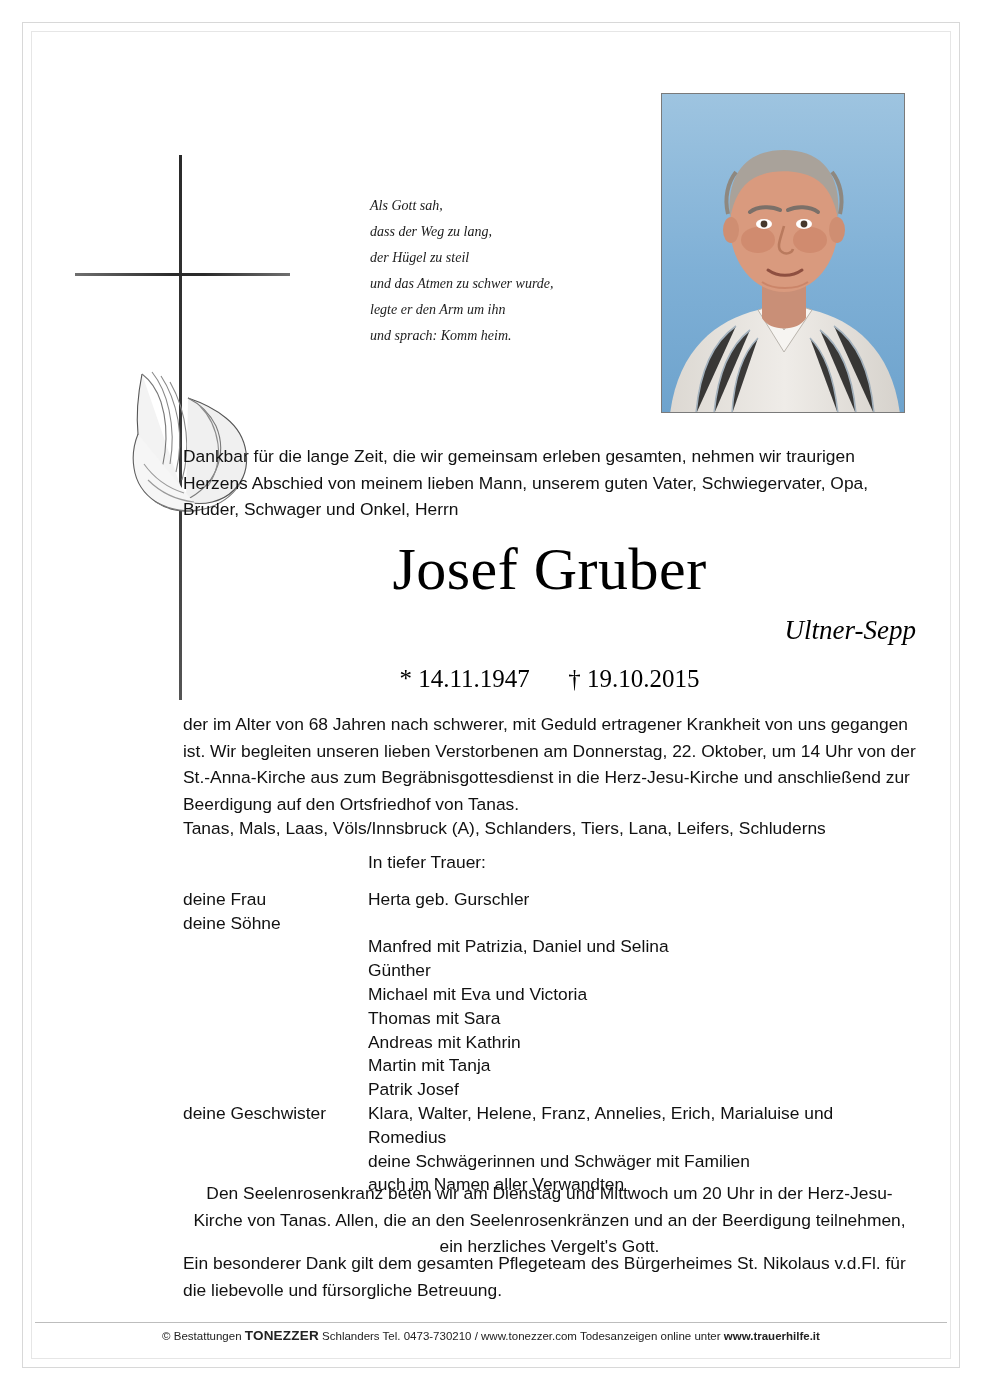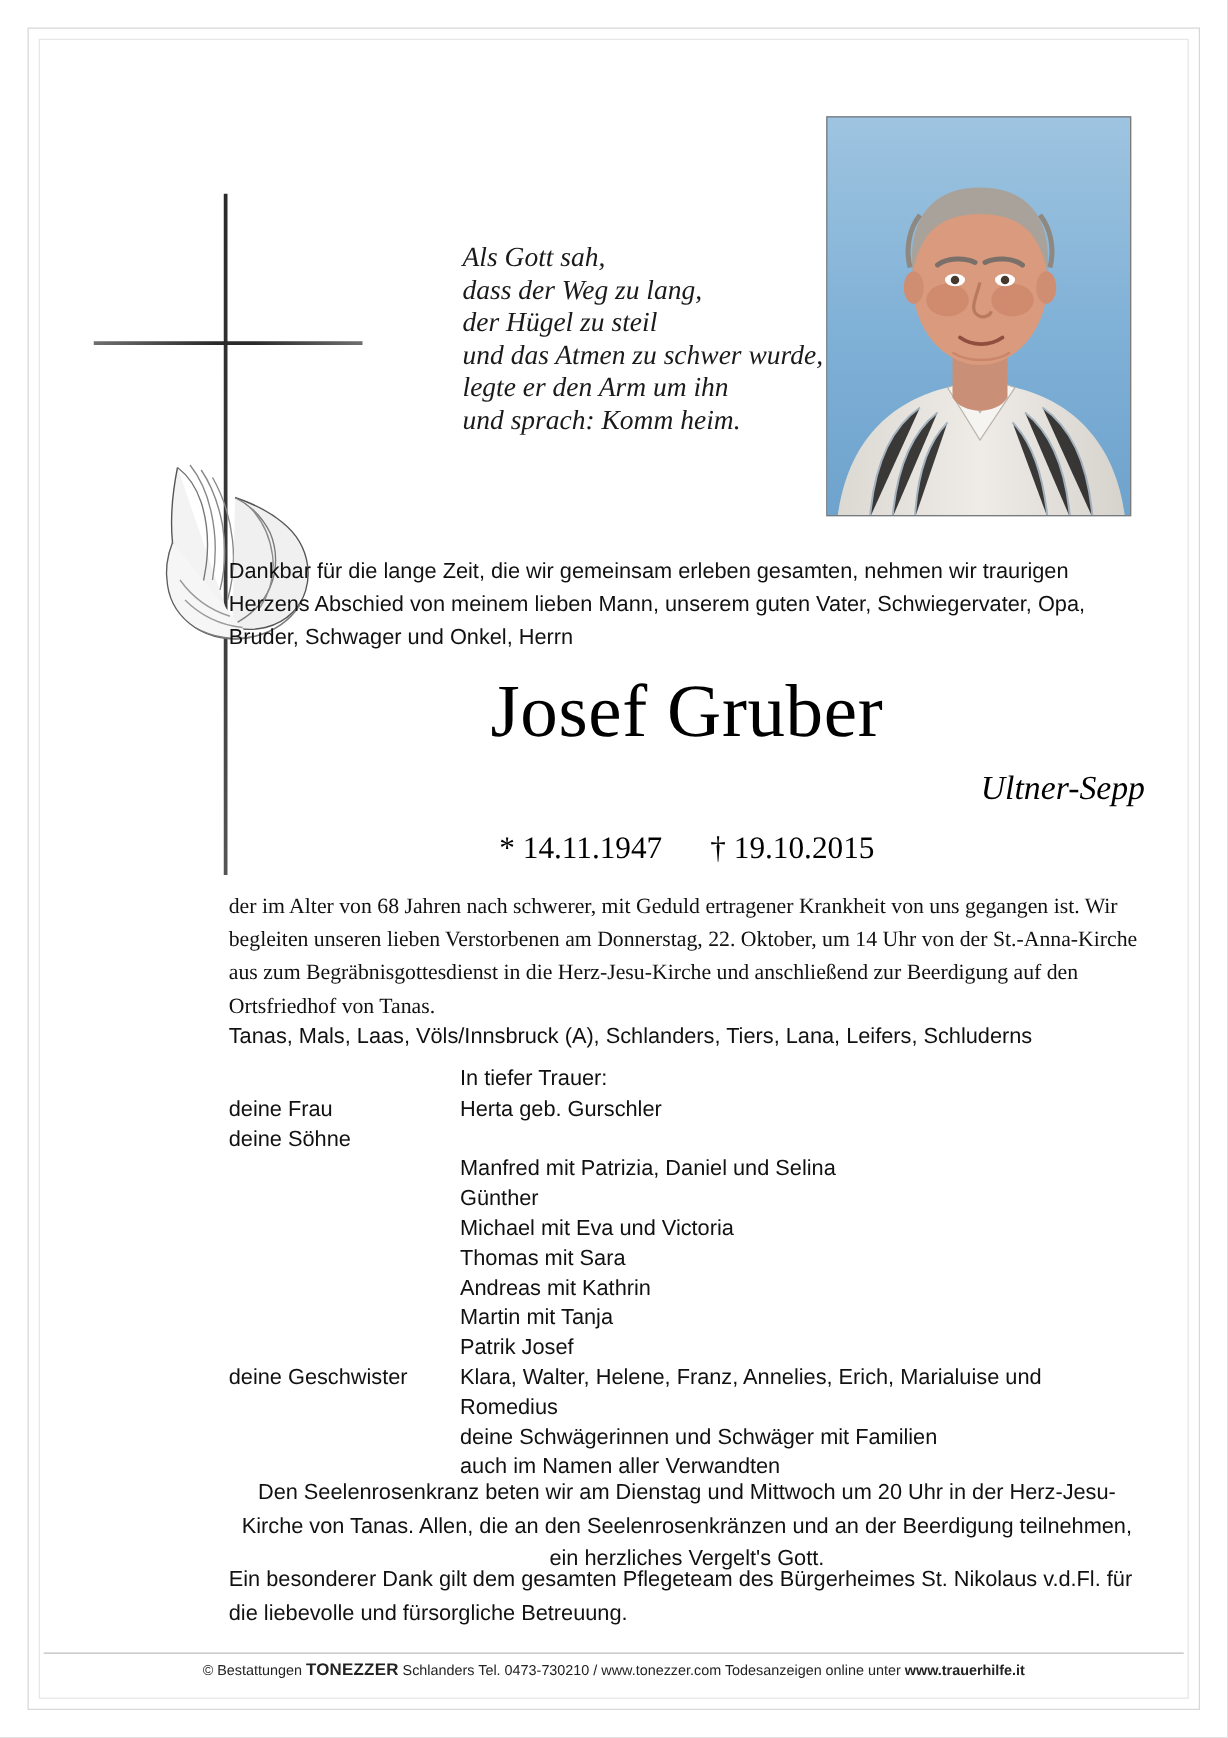--- a/index.html
+++ b/index.html
@@ -75,21 +75,21 @@
   .hands svg { display: block; }
 
   
   .poem {
     position: absolute;
     left: 370px;
     top: 193px;
     width: 290px;
     font-family: "Liberation Serif", serif;
     font-style: italic;
-    font-size: 22px;
+    font-size: 14px;
     line-height: 26px;
     color: #1a1a1a;
   }
   .poem div { white-space: nowrap; }
 
   
   .photo {
     position: absolute;
     left: 661px;
     top: 93px;
@@ -148,36 +148,36 @@
   .dates .sep { display: inline-block; width: 26px; }
 
   .para {
     position: absolute;
     left: 183px;
     width: 733px;
     font-size: 17.4px;
     line-height: 26.5px;
     color: #111;
   }
-  .p-funeral { top: 711px; font-family: Liberation Serif, serif; }
+  .p-funeral { top: 711px; }
   .p-places  { top: 815px; }
 
   
   .mourn {
     position: absolute;
     left: 183px;
     top: 851px;
     width: 733px;
     font-size: 17.4px;
     line-height: 23.8px;
     color: #111;
   }
   .mourn .heading {
     margin-left: 185px;
-    margin-bottom: 1px;
+    margin-bottom: 13px;
   }
   .mourn .row {
     display: flex;
   }
   .mourn .lbl {
     width: 185px;
     flex: 0 0 185px;
   }
   .mourn .val {
     flex: 1 1 auto;

